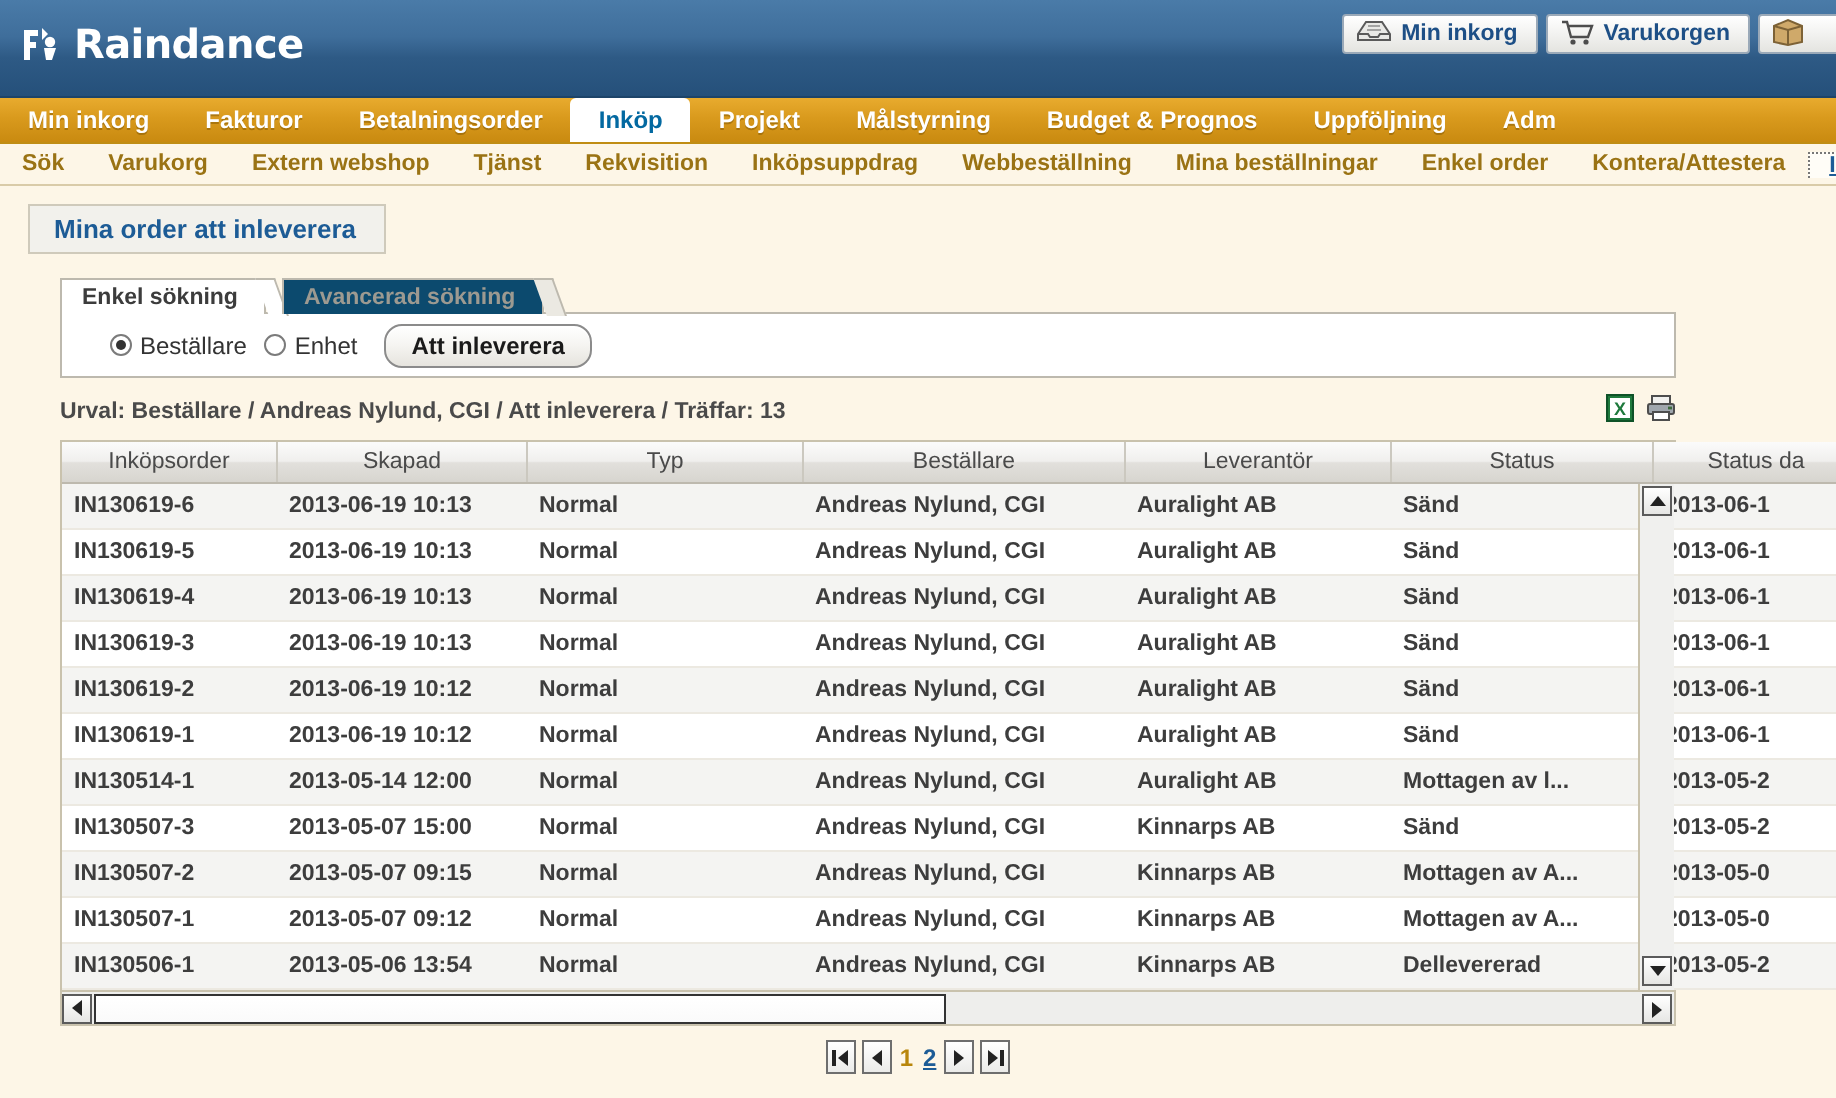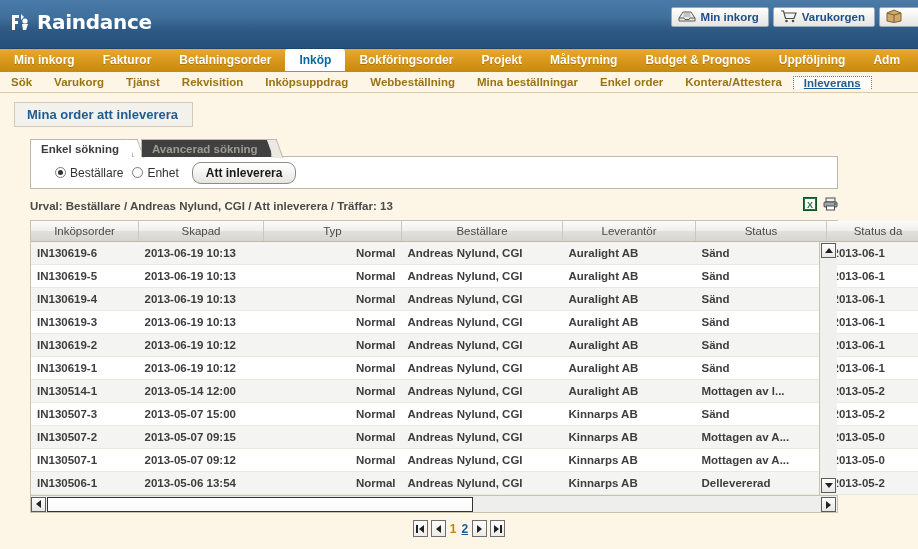--- a/index.html
+++ b/index.html
@@ -77,21 +77,21 @@
     margin:11px 0 0 30px;width:808px;box-sizing:border-box;
   }
   .tabrow{display:flex;align-items:flex-end;height:19px;position:relative;z-index:2;}
   .tab{
     position:relative;height:18px;line-height:18px;padding:0 13px 0 10px;
     font-size:11.5px;font-weight:bold;box-sizing:border-box;
     background:#ffffff;border:1px solid #bdb9ae;border-bottom:none;
     color:#3c3c3c;
   }
   .tab.inactive{
-    background:#404040;color:#9d9a91;margin-left:-1px;
+    background:#0c4a6e;color:#9d9a91;margin-left:-1px;
   }
   .tab .slant{
     position:absolute;right:-9px;top:-1px;width:10px;height:19px;
     background:inherit;border-right:1px solid #bdb9ae;border-top:1px solid #bdb9ae;
     transform:skewX(20deg);box-sizing:border-box;
   }
   .tab.active .slant{background:#ffffff;}
   .tab.inactive .slant{background:#ebe9e2;}
   .panel-body{
     background:#ffffff;border:1px solid #bdb9ae;
@@ -141,21 +141,21 @@
   table.grid th:last-child{border-right:none;}
   table.grid td{
     font-size:11.5px;font-weight:bold;color:#3d3d3d;
     height:22px;padding:0 6px;white-space:nowrap;overflow:hidden;
     text-overflow:ellipsis;border-bottom:1px solid #ece9e1;
   }
   table.grid tr.odd td{background:#f4f4f2;margin-left:46px;}
   table.grid tr.even td{background:#ffffff;}
   .c-order{width:95px;}
   .c-skapad{width:112px;}
-  .c-typ{width:125px;text-align:right;}
+  .c-typ{width:125px;}
   .c-best{width:148px;}
   .c-lev{width:120px;}
   .c-status{width:118px;}
   .c-sdat{width:90px;}
 
   
   .vscroll{
     position:absolute;right:0;top:21px;width:17px;bottom:0;
     background:#f0f0ee;border-left:1px solid #c9c2ad;
   }
@@ -262,32 +262,32 @@
       </div>
     </div>
   </div>
 
   
   <div class="mainnav">
     <div class="item">Min inkorg</div>
     <div class="item">Fakturor</div>
     <div class="item">Betalningsorder</div>
     <div class="item active">Inköp</div>
-    <div class="item">Bokföringsorder</div>
     <div class="item">Projekt</div>
     <div class="item">Målstyrning</div>
     <div class="item">Budget &amp; Prognos</div>
     <div class="item">Uppföljning</div>
     <div class="item">Adm</div>
   </div>
 
   
   <div class="subnav">
     <div class="item">Sök</div>
     <div class="item">Varukorg</div>
+    <div class="item">Extern webshop</div>
     <div class="item">Tjänst</div>
     <div class="item">Rekvisition</div>
     <div class="item">Inköpsuppdrag</div>
     <div class="item">Webbeställning</div>
     <div class="item">Mina beställningar</div>
     <div class="item">Enkel order</div>
     <div class="item">Kontera/Attestera</div>
     <div class="item active">Inleverans</div>
   </div>
 

